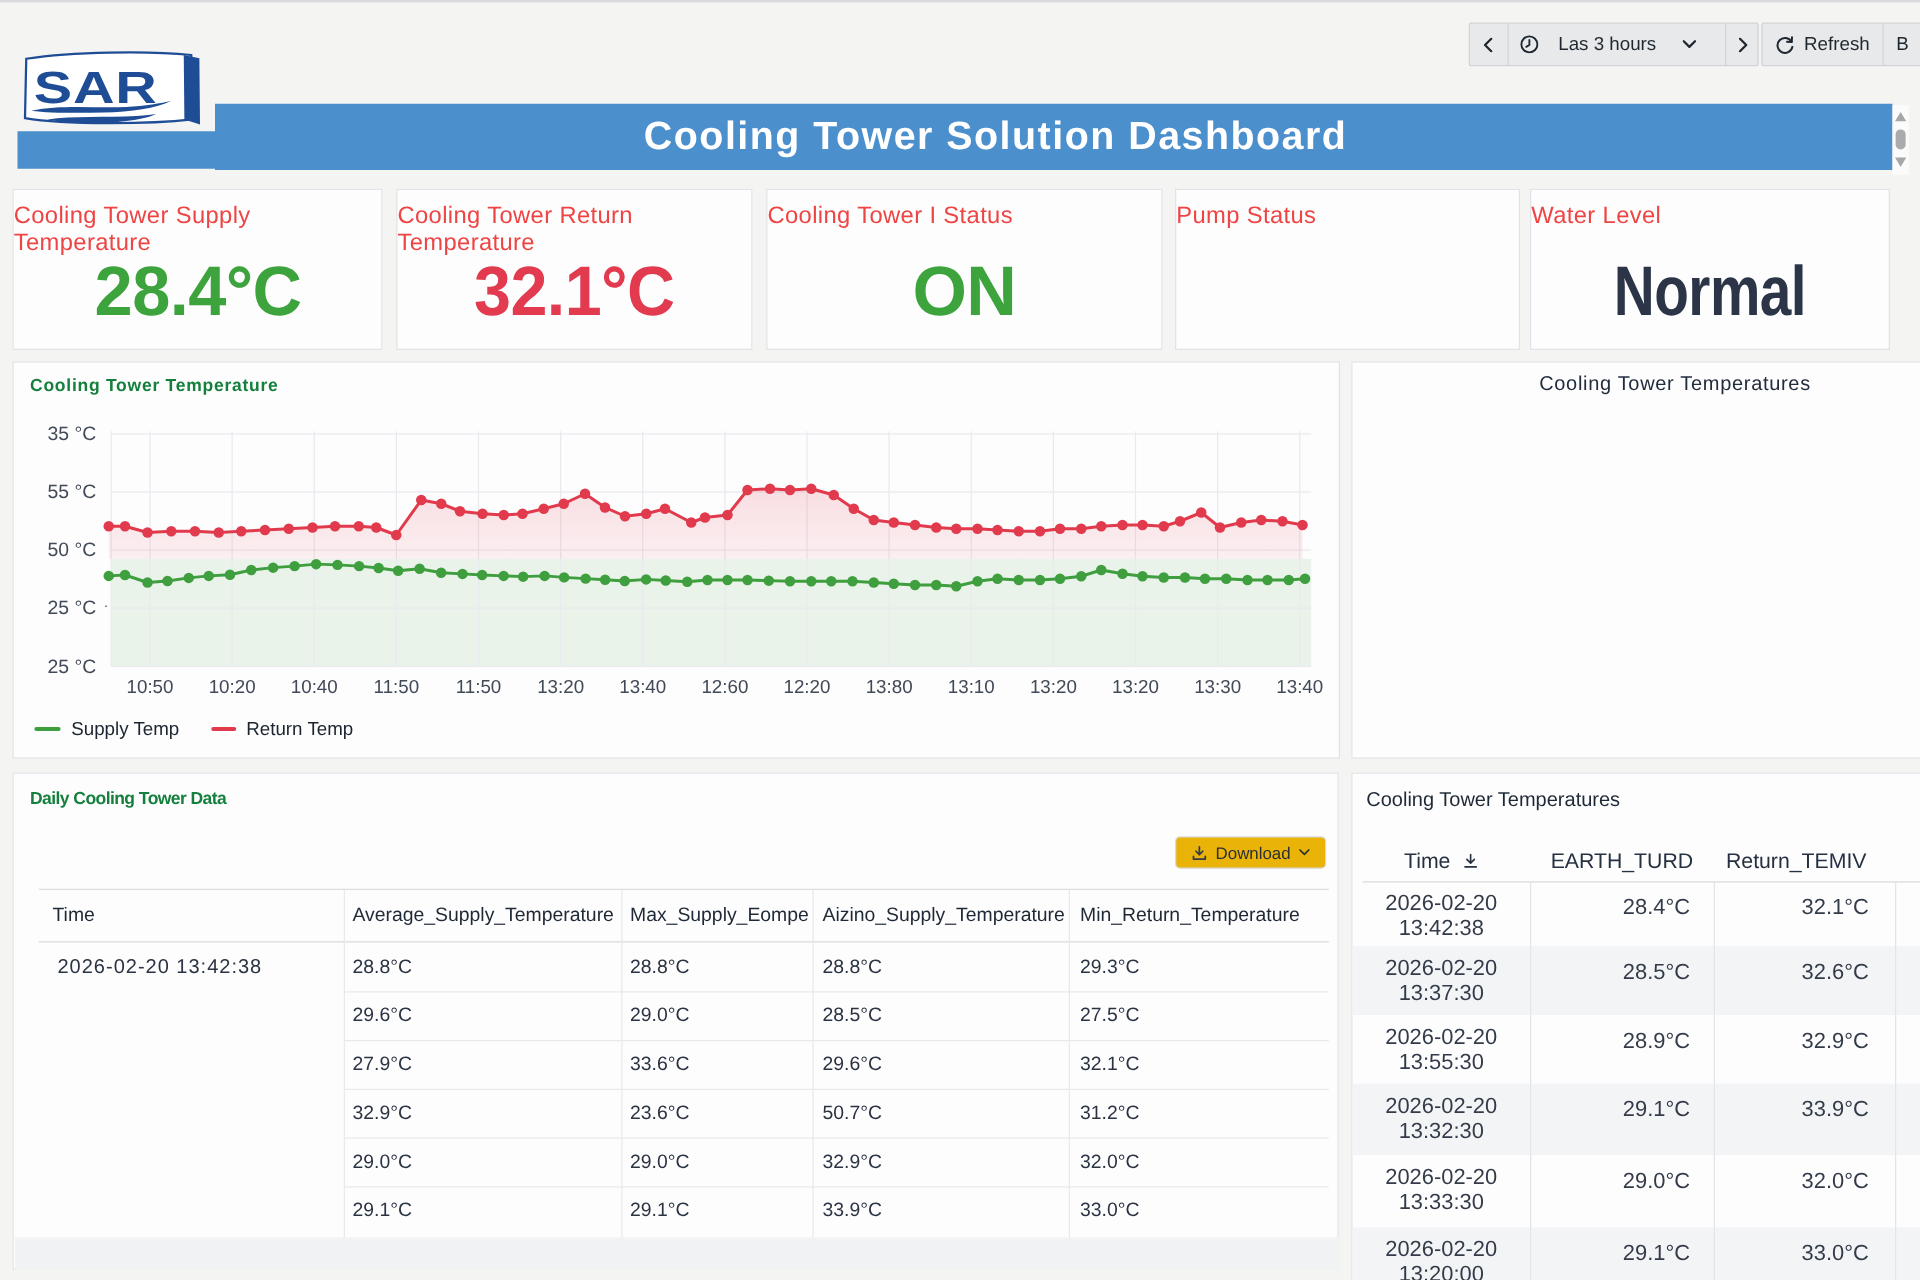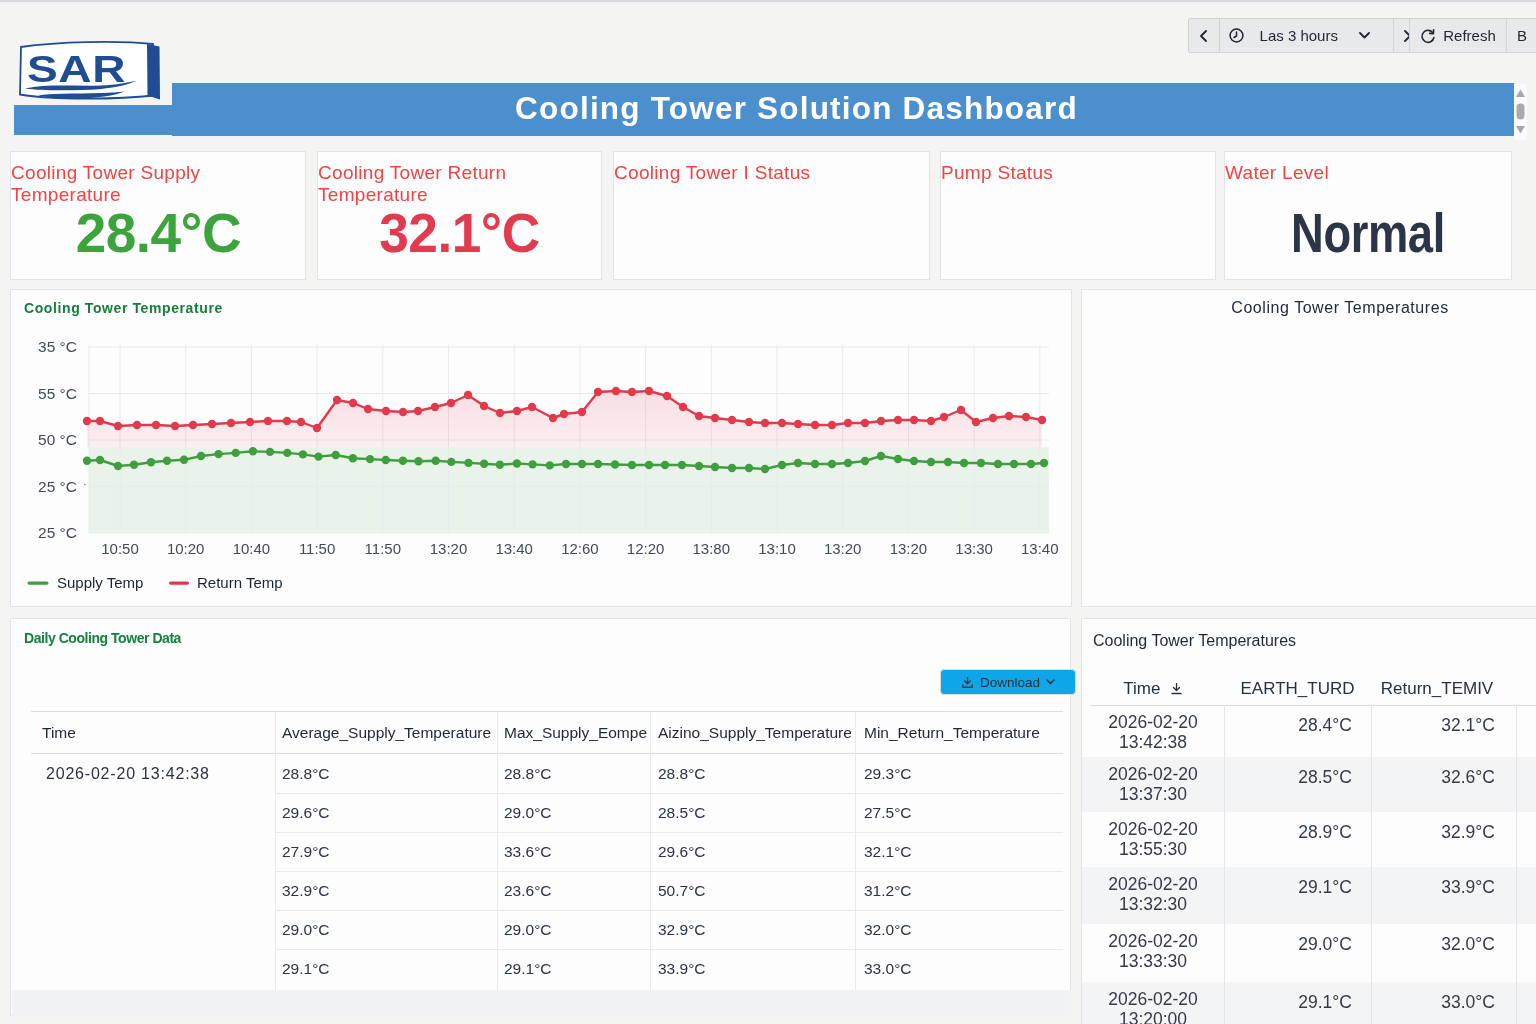--- a/index.html
+++ b/index.html
@@ -33,21 +33,21 @@
 .rhd { position:absolute; font-size:17px; color:#253041; }
 .rtc { position:absolute; font-size:17.5px; color:#333b49; text-align:center; line-height:19.5px; }
 .rvc { position:absolute; font-size:17.5px; color:#333b49; text-align:right; }
 .rvsep { position:absolute; top:44px; width:1px; height:414px; background:#e3e5e8; }
 </style>
 </head>
 <body>
 <div id="stage">
 <div class="abs topline"></div>
 
-<div class="abs tbgroup" style="left:1175px; width:232px;margin-left:13px;">
+<div class="abs tbgroup" style="left:1175px; width:232px;">
   <div class="tbseg" style="width:30px;">
         <svg width="12" height="12" viewBox="0 0 12 12">
           <path d="M8 1 L3 6 L8 11" fill="none" stroke="#1f2730" stroke-width="1.8" stroke-linecap="round" stroke-linejoin="round"></path>
         </svg>
       </div>
   <div class="tbdiv"></div>
   <div class="tbseg" style="width:176px; justify-content:flex-start; padding-left:9px; gap:0;">
     <svg width="15" height="15" viewBox="0 0 15 15">
           <circle cx="7.5" cy="7.5" r="6.4" fill="none" stroke="#1f2730" stroke-width="1.5"></circle>
           <path d="M7.5 4 L7.5 8 L5 9.5" fill="none" stroke="#1f2730" stroke-width="1.5" stroke-linecap="round"></path>
@@ -106,20 +106,21 @@
       </div>
     </div>
 <div class="abs card" style="left:317px; width:285px;">
       <div class="ct">Cooling Tower Return Temperature</div>
       <div class="cv red">
         <span style="display:inline-block; transform:scaleX(0.95);">32.1°C</span>
       </div>
     </div>
 <div class="abs card" style="left:613px; width:317px;">
       <div class="ct">Cooling Tower I Status</div>
+      <div class="cv green">ON</div>
     </div>
 <div class="abs card" style="left:940px; width:276px;">
       <div class="ct">Pump Status</div>
     </div>
 <div class="abs card" style="left:1224px; width:288px;">
       <div class="ct">Water Level</div>
       <div class="cv dark">
         <span style="display:inline-block; transform:scaleX(0.81);">Normal</span>
       </div>
     </div>
@@ -326,21 +327,21 @@
   </svg>
 </div>
 
 <div class="abs panel" style="left:1081px; top:289px; width:518px; height:318px;">
   <div style="margin-top:9px; text-align:center; font-size:16px; font-weight:500; color:#222c3c; letter-spacing:0.55px;">Cooling Tower Temperatures</div>
 </div>
 
 <div class="abs panel" style="left:10px; top:618px; width:1061px; height:398px;">
   <div class="abs ptitle" style="left:13px; top:11px; letter-spacing:-0.45px;">Daily Cooling Tower Data</div>
 
-  <div class="abs" style="left:929px; top:50px; width:136px; height:26px; background:#0ea5e9; border:1px solid #d9dbde; border-radius:4px; display:flex; align-items:center; justify-content:center; gap:6px;">
+  <div class="abs" style="left:929px; top:50px; width:121px; height:26px; background:#eab308; border:1px solid #d9dbde; border-radius:4px; display:flex; align-items:center; justify-content:center; gap:6px;">
     <svg width="13" height="13" viewBox="0 0 13 13">
           <path d="M6.5 1.5 L6.5 7.5 M3.8 5 L6.5 7.8 L9.2 5" fill="none" stroke="#343b44" stroke-width="1.4" stroke-linecap="round" stroke-linejoin="round"></path>
           <path d="M1.8 9 L1.8 11.2 L11.2 11.2 L11.2 9" fill="none" stroke="#343b44" stroke-width="1.4" stroke-linecap="round" stroke-linejoin="round"></path>
         </svg>
     <span style="font-size:13.5px; color:#2a2f36;">Download</span>
     <svg width="9" height="6" viewBox="0 0 9 6">
           <path d="M1 1 L4.5 4.5 L8 1" fill="none" stroke="#2a2f36" stroke-width="1.4" stroke-linecap="round" stroke-linejoin="round"></path>
         </svg>
   </div>
   <div class="abs" style="left:20px; top:92px; width:1032px; height:279px; border-top:1px solid #dcdee2;">

